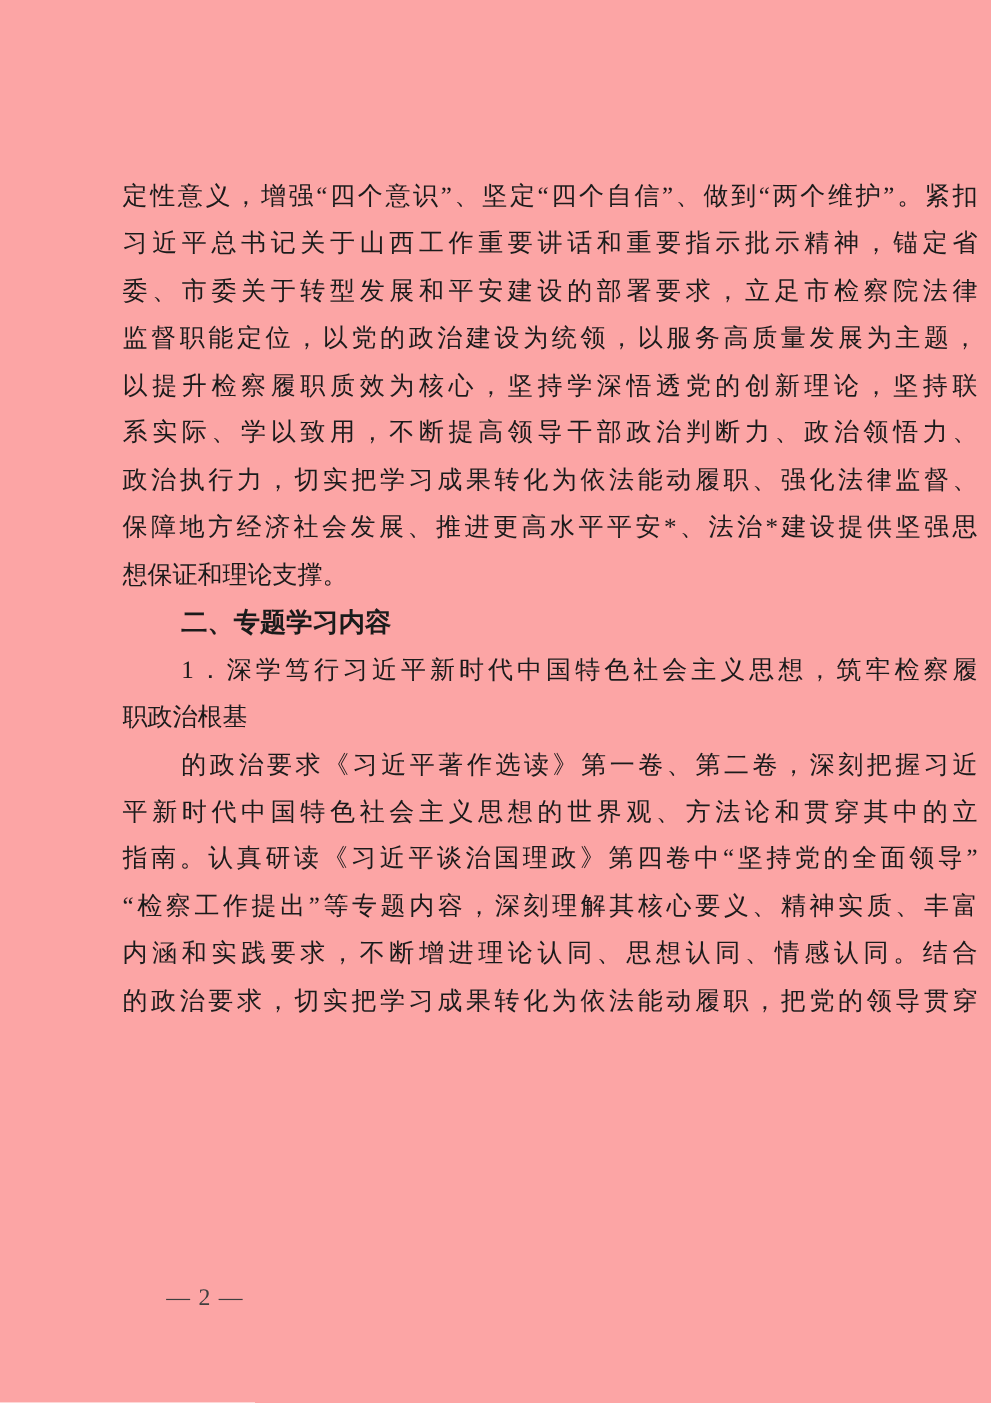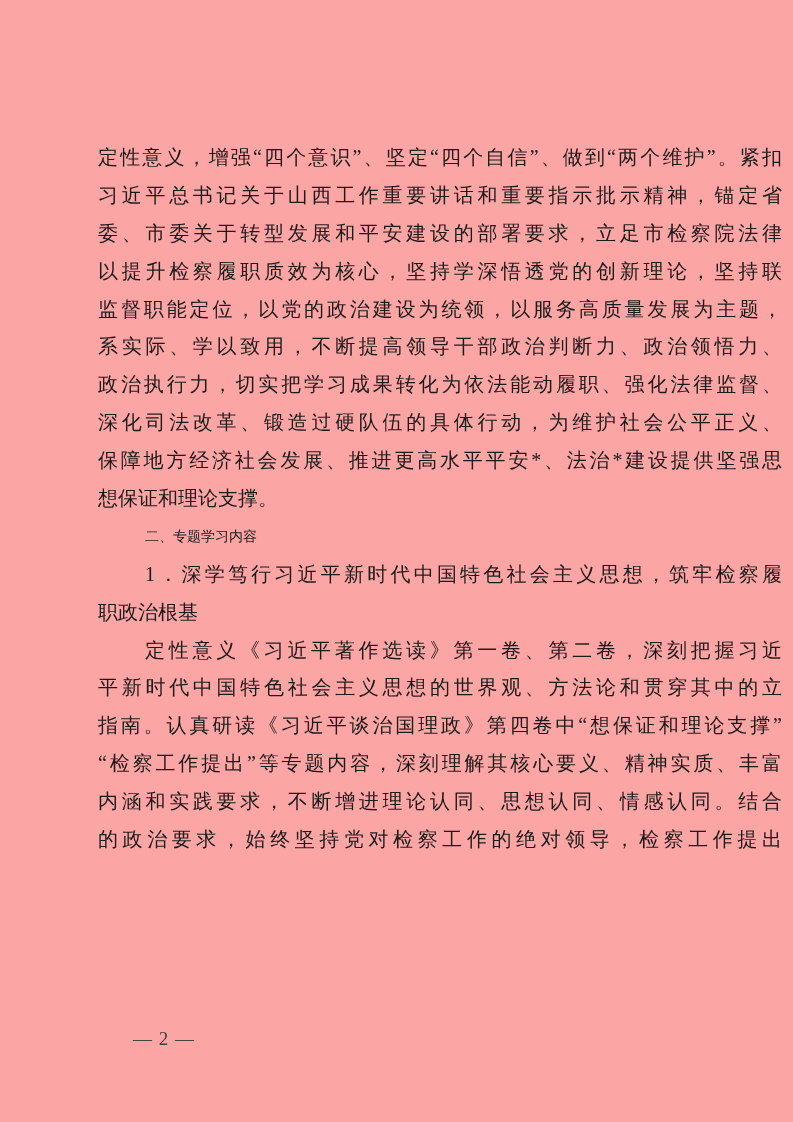--- a/index.html
+++ b/index.html
@@ -30,22 +30,22 @@
     white-space: nowrap;
   }
   .line.para-end {
     text-align-last: left;
   }
   .line.indent {
     padding-left: 47px;
   }
   .line.heading {
     font-family: "Liberation Sans", "DejaVu Sans", sans-serif;
-    font-weight: 400;
-    font-size: 14px;
+    font-weight: 700;
+    font-size: 21px;
     text-align-last: left;
   }
   .page-number {
     position: absolute;
     left: 133px;
     top: 1027px;
     font-size: 19px;
     line-height: 24px;
     letter-spacing: 1px;
     color: #3f3f3f;
@@ -53,31 +53,30 @@
   }
 </style>
 </head>
 <body>
 
 <div class="page">
   <div class="doc-body">
     <div class="line">定性意义，增强“四个意识”、坚定“四个自信”、做到“两个维护”。紧扣</div>
     <div class="line">习近平总书记关于山西工作重要讲话和重要指示批示精神，锚定省</div>
     <div class="line">委、市委关于转型发展和平安建设的部署要求，立足市检察院法律</div>
+    <div class="line">监督职能定位，以党的政治建设为统领，以服务高质量发展为主题，</div>
     <div class="line">以提升检察履职质效为核心，坚持学深悟透党的创新理论，坚持联</div>
-    <div class="line">监督职能定位，以党的政治建设为统领，以服务高质量发展为主题，</div>
     <div class="line">系实际、学以致用，不断提高领导干部政治判断力、政治领悟力、</div>
     <div class="line">政治执行力，切实把学习成果转化为依法能动履职、强化法律监督、</div>
-    <div class="line">深化司法改革、锻造过硬队伍的具体行动，为维护社会公平正义、</div>
     <div class="line">保障地方经济社会发展、推进更高水平平安*、法治*建设提供坚强思</div>
     <div class="line para-end">想保证和理论支撑。</div>
     <div class="line heading indent">二、专题学习内容</div>
     <div class="line indent">1．深学笃行习近平新时代中国特色社会主义思想，筑牢检察履</div>
     <div class="line para-end">职政治根基</div>
-    <div class="line indent">定性意义《习近平著作选读》第一卷、第二卷，深刻把握习近</div>
+    <div class="line indent">的政治要求《习近平著作选读》第一卷、第二卷，深刻把握习近</div>
     <div class="line">平新时代中国特色社会主义思想的世界观、方法论和贯穿其中的立</div>
-    <div class="line">指南。认真研读《习近平谈治国理政》第四卷中“想保证和理论支撑”</div>
+    <div class="line">指南。认真研读《习近平谈治国理政》第四卷中“坚持党的全面领导”</div>
     <div class="line">“检察工作提出”等专题内容，深刻理解其核心要义、精神实质、丰富</div>
     <div class="line">内涵和实践要求，不断增进理论认同、思想认同、情感认同。结合</div>
-    <div class="line">的政治要求，始终坚持党对检察工作的绝对领导，检察工作提出</div>
+    <div class="line">的政治要求，切实把学习成果转化为依法能动履职，把党的领导贯穿</div>
   </div>
   <div class="page-number">— 2 —</div>
 </div>
 
 </body></html>

